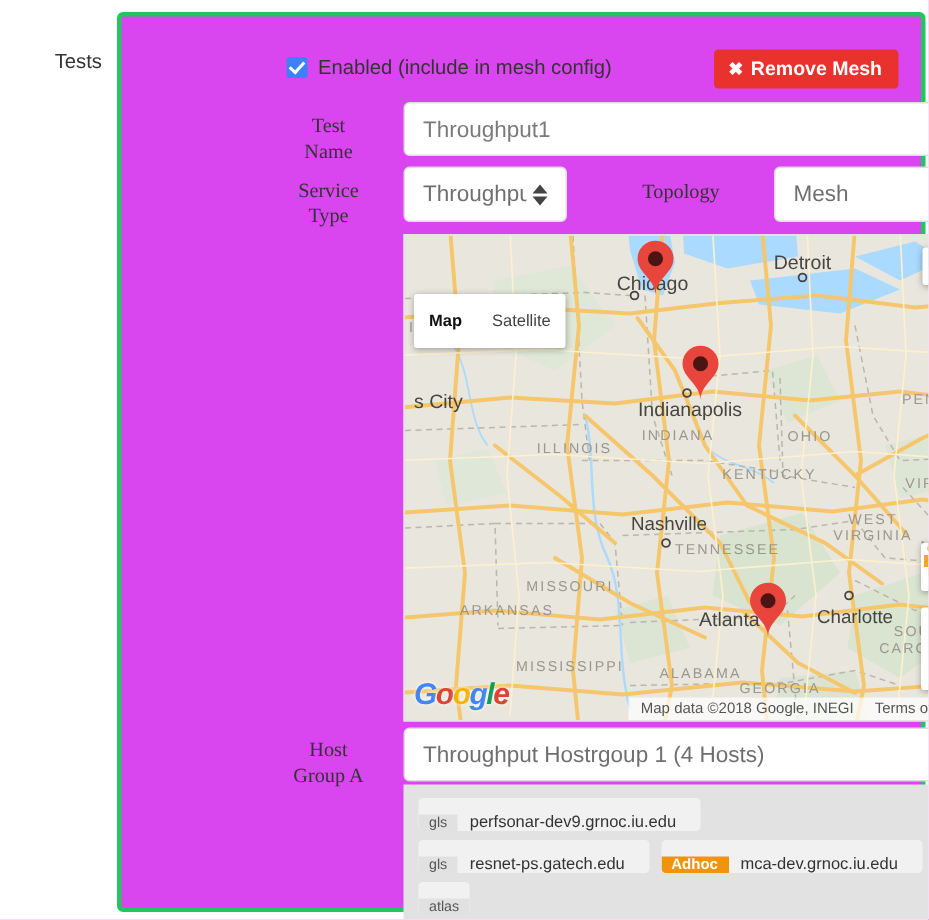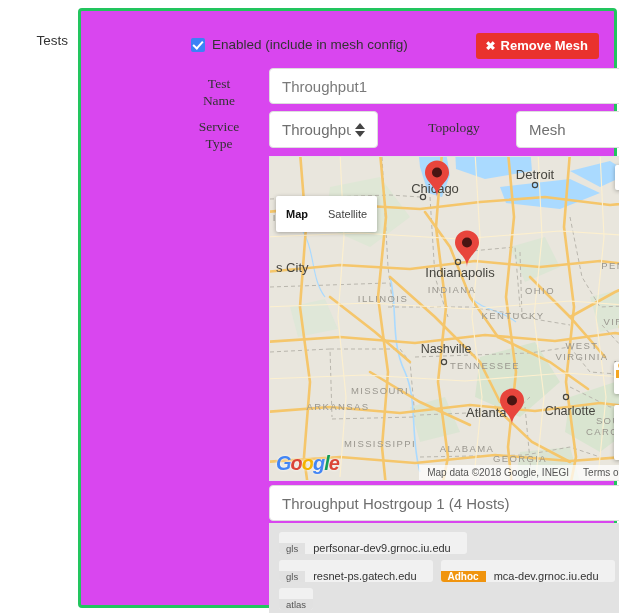--- a/index.html
+++ b/index.html
@@ -459,20 +459,24 @@
       </div>
 
       <div class="g-logo"><span style="color:#4285F4">G</span><span style="color:#DB4437">o</span><span style="color:#F4B400">o</span><span style="color:#4285F4">g</span><span style="color:#0F9D58">l</span><span style="color:#DB4437">e</span></div>
 
       <div class="attr">
         <span>Map data ©2018 Google, INEGI</span>
         <span class="tou">Terms of Use</span>
       </div>
     </div>
 
+    <div class="fld-label" id="hostgroupa-label">
+      <div>Host</div>
+      <div>Group A</div>
+    </div>
     <div class="sel" id="hostgroup-select">
       <span class="val">Throughput Hostrgoup 1 (4 Hosts)</span>
 
     </div>
 
     <div class="hostbox">
       <div class="hostrow">
         <div class="hostchip">
           <span class="chip-tag">gls</span>
           <span class="chip-name">perfsonar-dev9.grnoc.iu.edu</span>

